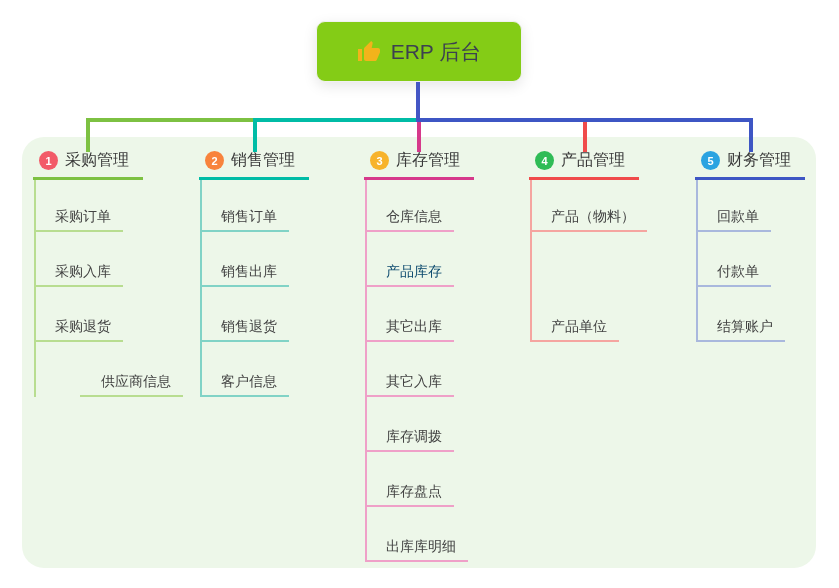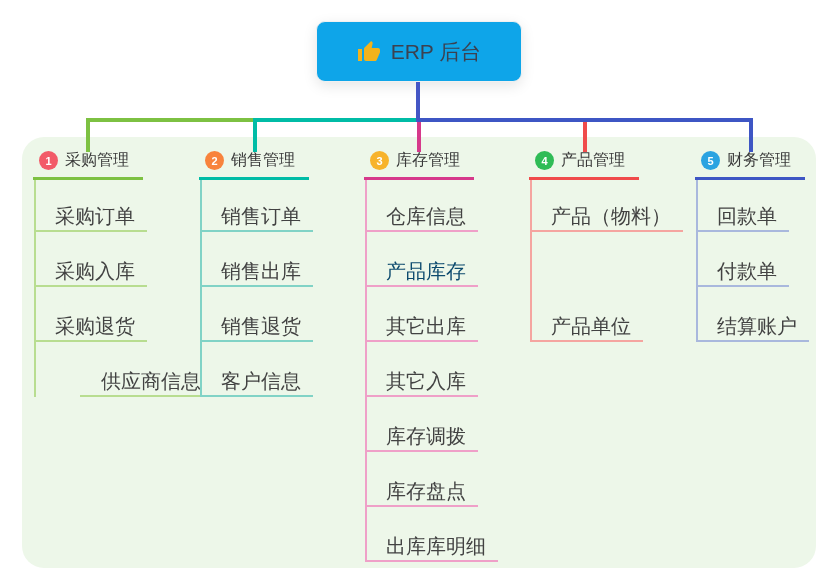--- a/index.html
+++ b/index.html
@@ -11,40 +11,40 @@
   #stage {
     position: relative; width: 839px; height: 588px;
     background: #ffffff; overflow: hidden;
   }
   .panel {
     position: absolute; left: 22px; top: 137px;
     width: 794px; height: 431px; border-radius: 22px;
   }
   .root-card {
     position: absolute; left: 316px; top: 21px; width: 206px; height: 61px;
-    background: #0ea5e9; border: 1px solid #f1f1f1; border-radius: 9px;
+    background: #84cc16; border: 1px solid #f1f1f1; border-radius: 9px;
     box-shadow: 0 4px 14px rgba(0,0,0,0.10);
     display: flex; align-items: center; justify-content: center; gap: 10px;
     font-size: 21px; color: #3c4150;
   }
   .conn { position: absolute; }
   .trunk { position: absolute; width: 2px; }
   .branch-header {
     position: absolute; display: flex; align-items: center; gap: 7px;
     padding: 0 14px 6px 6px; border-bottom: 3px solid; white-space: nowrap;
     font-size: 16px;
   }
   .badge {
     display: inline-flex; align-items: center; justify-content: center;
     width: 19px; height: 19px; border-radius: 50%;
     color: #fff; font-size: 11px; font-weight: bold; flex: 0 0 19px;
   }
   .child-node {
     position: absolute; padding: 0 12px 6px 21px; border-bottom: 2px solid;
-    font-size: 20px; line-height: 16px; white-space: nowrap;
+    font-size: 14px; line-height: 16px; white-space: nowrap;
   }
 </style>
 </head>
 <body>
 
 <div id="stage">
   <div class="panel" id="panel" style="background: rgb(237, 247, 233);"></div>
   <div class="root-card">
     <svg id="root-icon" width="24" height="24" viewBox="0 0 24 24" aria-hidden="true">
       <path d="M1 21h4V9H1v12zm22-11c0-1.1-.9-2-2-2h-6.31l.95-4.57.03-.32c0-.41-.17-.79-.44-1.06L14.17 1 7.58 7.59C7.22 7.95 7 8.45 7 9v10c0 1.1.9 2 2 2h9c.83 0 1.54-.5 1.84-1.22l3.02-7.05c.09-.23.14-.47.14-.73v-2z" fill="#f3b31b"></path>

